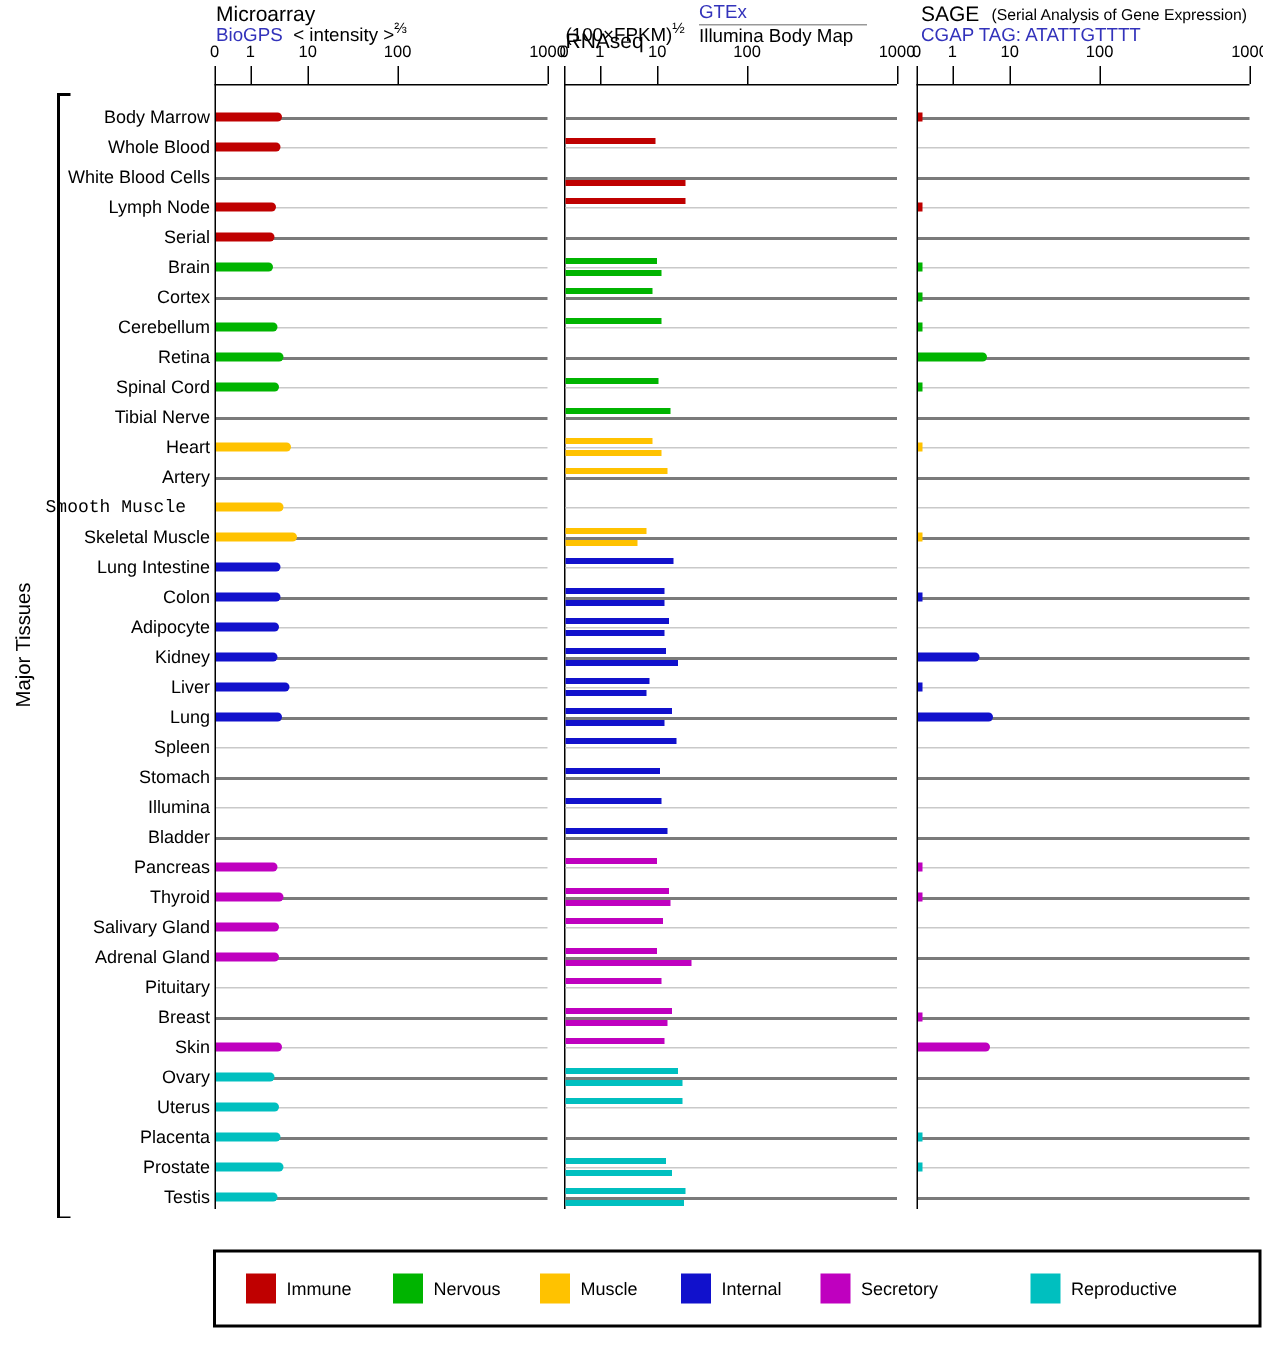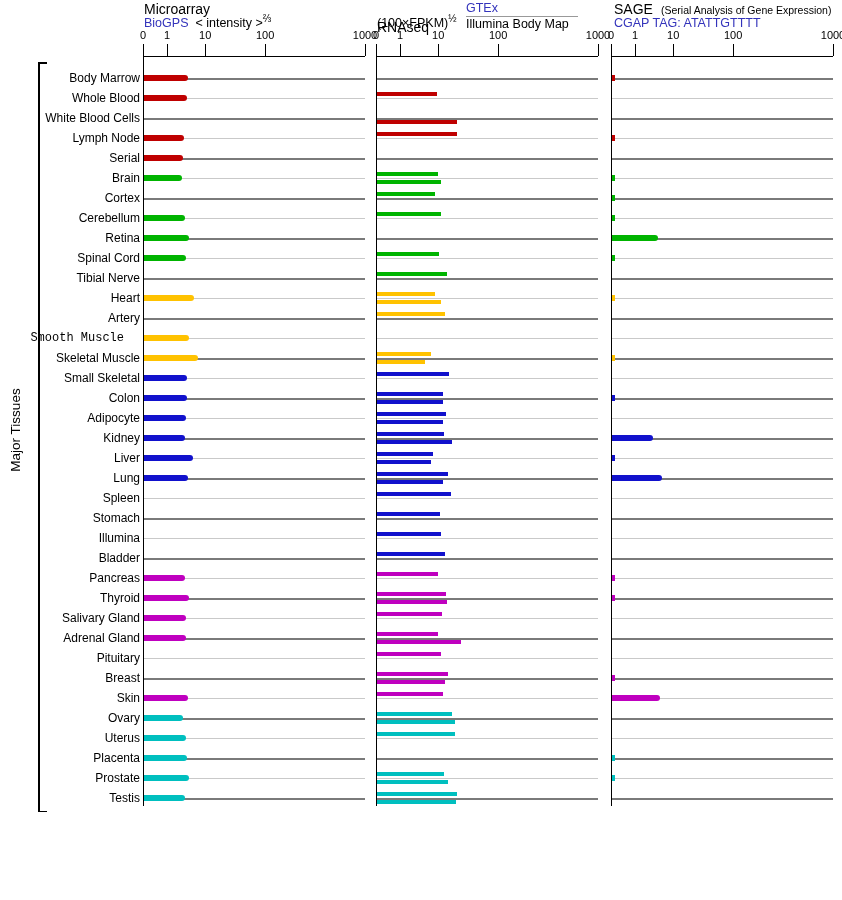--- a/index.html
+++ b/index.html
@@ -178,21 +178,21 @@
       <div class="abs rowline" style="left: 612px; top: 338px; width: 221px; background: rgb(201, 201, 201);"></div>
       <div class="abs bar" style="left: 144px; top: 335px; width: 45.288px; height: 6px; background: rgb(255, 194, 0);"></div>
       <div class="abs tissue-label" style="left: 44px; top: 350px; width: 96px;">Skeletal Muscle</div>
       <div class="abs rowline dark" style="left: 144px; top: 358px; width: 221px; background: rgb(122, 122, 122);"></div>
       <div class="abs rowline dark" style="left: 377px; top: 358px; width: 221px; background: rgb(122, 122, 122);"></div>
       <div class="abs rowline dark" style="left: 612px; top: 358px; width: 221px; background: rgb(122, 122, 122);"></div>
       <div class="abs bar" style="left: 144px; top: 355px; width: 54.168px; height: 6px; background: rgb(255, 194, 0);"></div>
       <div class="abs" style="left: 377px; top: 352px; width: 53.946px; height: 4px; background: rgb(255, 194, 0);"></div>
       <div class="abs" style="left: 377px; top: 360px; width: 47.952px; height: 4px; background: rgb(255, 194, 0);"></div>
       <div class="abs" style="left: 612px; top: 355px; width: 3px; height: 6px; background: rgb(255, 194, 0);"></div>
-      <div class="abs tissue-label" style="left: 44px; top: 370px; width: 96px;">Small Skeletal</div>
+      <div class="abs tissue-label" style="left: 44px; top: 370px; width: 96px;">Lung Intestine</div>
       <div class="abs rowline" style="left: 144px; top: 378px; width: 221px; background: rgb(201, 201, 201);"></div>
       <div class="abs rowline" style="left: 377px; top: 378px; width: 221px; background: rgb(201, 201, 201);"></div>
       <div class="abs rowline" style="left: 612px; top: 378px; width: 221px; background: rgb(201, 201, 201);"></div>
       <div class="abs bar" style="left: 144px; top: 375px; width: 43.29px; height: 6px; background: rgb(17, 17, 204);"></div>
       <div class="abs" style="left: 377px; top: 372px; width: 71.928px; height: 4px; background: rgb(17, 17, 204);"></div>
       <div class="abs tissue-label" style="left: 44px; top: 390px; width: 96px;">Colon</div>
       <div class="abs rowline dark" style="left: 144px; top: 398px; width: 221px; background: rgb(122, 122, 122);"></div>
       <div class="abs rowline dark" style="left: 377px; top: 398px; width: 221px; background: rgb(122, 122, 122);"></div>
       <div class="abs rowline dark" style="left: 612px; top: 398px; width: 221px; background: rgb(122, 122, 122);"></div>
       <div class="abs bar" style="left: 144px; top: 395px; width: 43.29px; height: 6px; background: rgb(17, 17, 204);"></div>
@@ -326,13 +326,27 @@
       <div class="abs" style="left: 612px; top: 775px; width: 3px; height: 6px; background: rgb(0, 191, 191);"></div>
       <div class="abs tissue-label" style="left: 44px; top: 790px; width: 96px;">Testis</div>
       <div class="abs rowline dark" style="left: 144px; top: 798px; width: 221px; background: rgb(122, 122, 122);"></div>
       <div class="abs rowline dark" style="left: 377px; top: 798px; width: 221px; background: rgb(122, 122, 122);"></div>
       <div class="abs rowline dark" style="left: 612px; top: 798px; width: 221px; background: rgb(122, 122, 122);"></div>
       <div class="abs bar" style="left: 144px; top: 795px; width: 41.07px; height: 6px; background: rgb(0, 191, 191);"></div>
       <div class="abs" style="left: 377px; top: 792px; width: 79.92px; height: 4px; background: rgb(0, 191, 191);"></div>
       <div class="abs" style="left: 377px; top: 800px; width: 79.032px; height: 4px; background: rgb(0, 191, 191);"></div>
     </div>
 
+  <div id="legend-box" class="abs" style="left:142px;top:833px;width:695px;height:48px;">
+      <div class="abs legend-swatch" style="left: 20px; top: 14px; background: rgb(191, 0, 0);"></div>
+      <div class="abs legend-label" style="left: 47px; top: 17px;">Immune</div>
+      <div class="abs legend-swatch" style="left: 118px; top: 14px; background: rgb(0, 180, 0);"></div>
+      <div class="abs legend-label" style="left: 145px; top: 17px;">Nervous</div>
+      <div class="abs legend-swatch" style="left: 216px; top: 14px; background: rgb(255, 194, 0);"></div>
+      <div class="abs legend-label" style="left: 243px; top: 17px;">Muscle</div>
+      <div class="abs legend-swatch" style="left: 310px; top: 14px; background: rgb(17, 17, 204);"></div>
+      <div class="abs legend-label" style="left: 337px; top: 17px;">Internal</div>
+      <div class="abs legend-swatch" style="left: 403px; top: 14px; background: rgb(191, 0, 191);"></div>
+      <div class="abs legend-label" style="left: 430px; top: 17px;">Secretory</div>
+      <div class="abs legend-swatch" style="left: 543px; top: 14px; background: rgb(0, 191, 191);"></div>
+      <div class="abs legend-label" style="left: 570px; top: 17px;">Reproductive</div>
+    </div>
 </div>
 
 </body></html>

